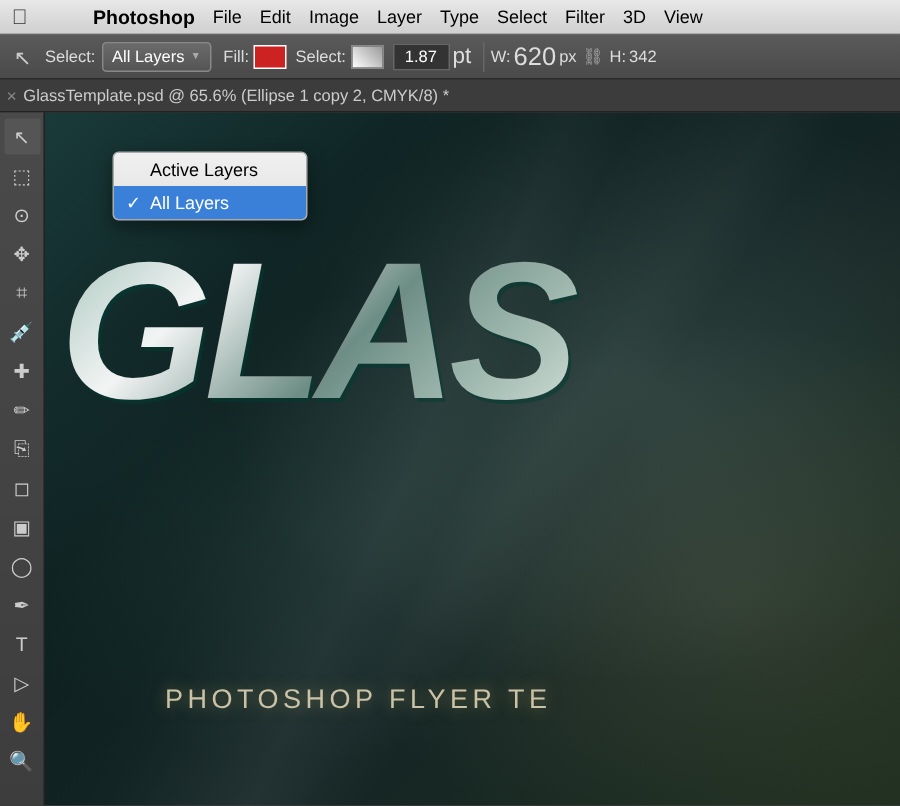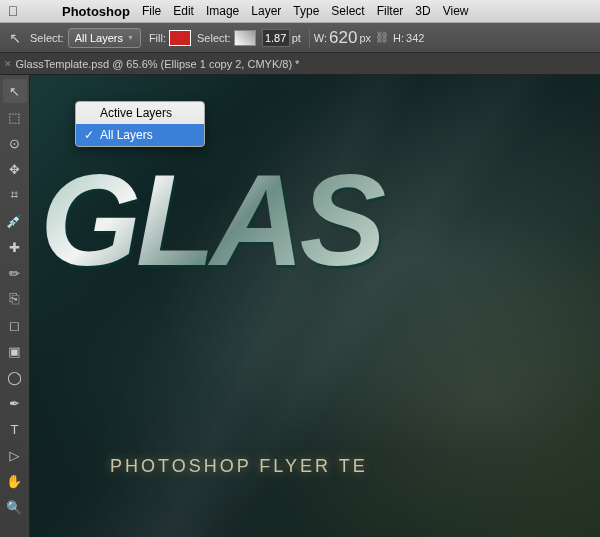--- a/index.html
+++ b/index.html
@@ -112,31 +112,31 @@
       margin-right: 3px;
     }
     .stroke-preview {
       width: 22px;
       height: 16px;
       background: linear-gradient(45deg, #fff 0%, #999 100%);
       border: 1px solid #888;
       margin-right: 6px;
     }
     .stroke-input {
-      width: 28px;
+      width: 38px;
       height: 18px;
       background: #333;
       border: 1px solid #666;
       color: #fff;
       font-size: 11px;
       text-align: center;
       margin-right: 2px;
     }
     .px-label {
-      font-size: 11px;
+      font-size: 15px;
       color: #ddd;
       margin-right: 4px;
     }
     .toolbar-sep {
       width: 1px;
       height: 20px;
       background: #666;
       margin: 0 4px;
     }
     .width-label {

